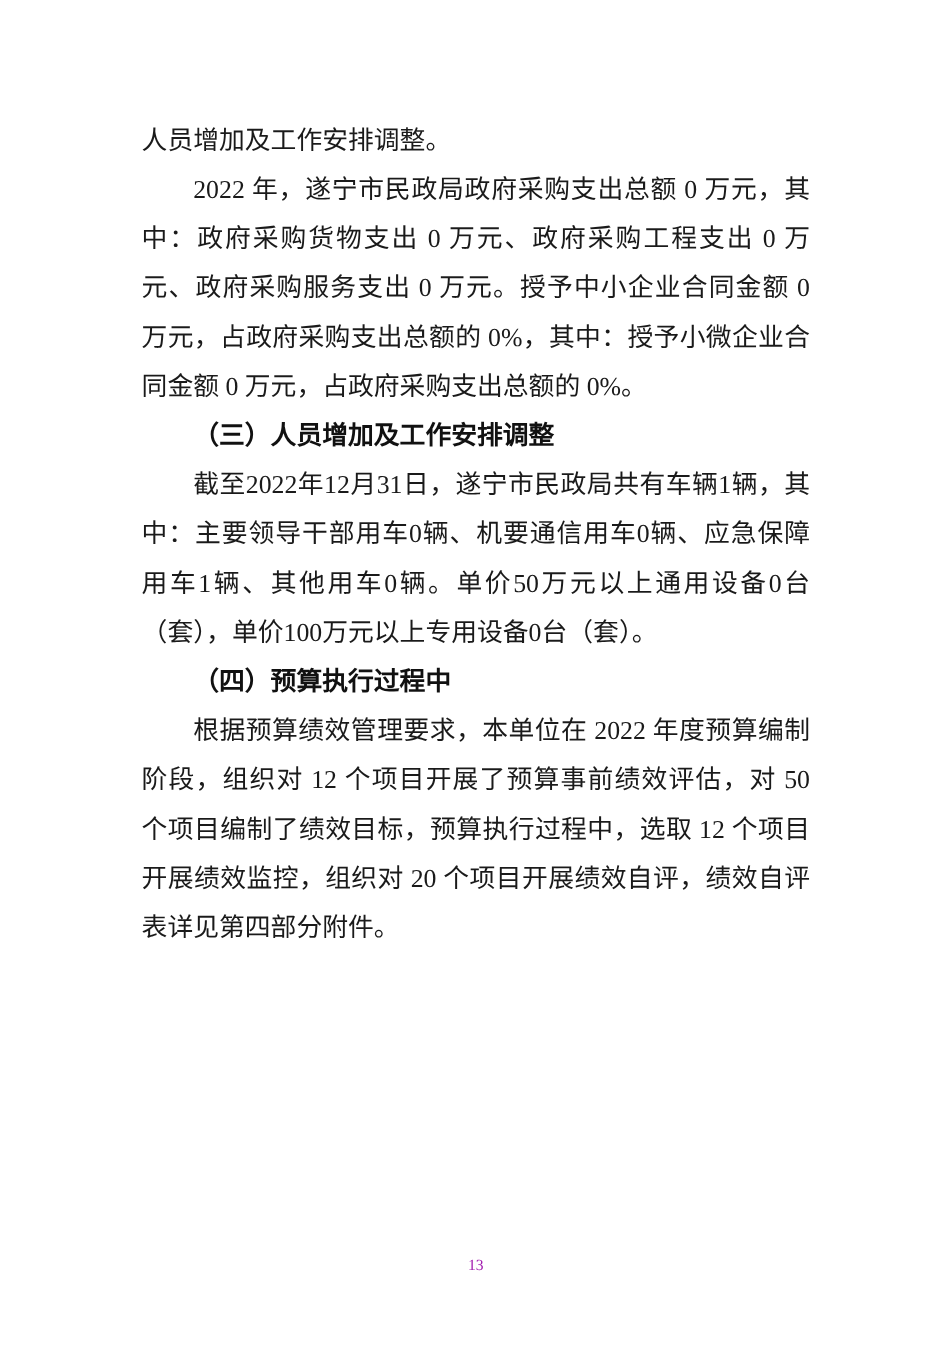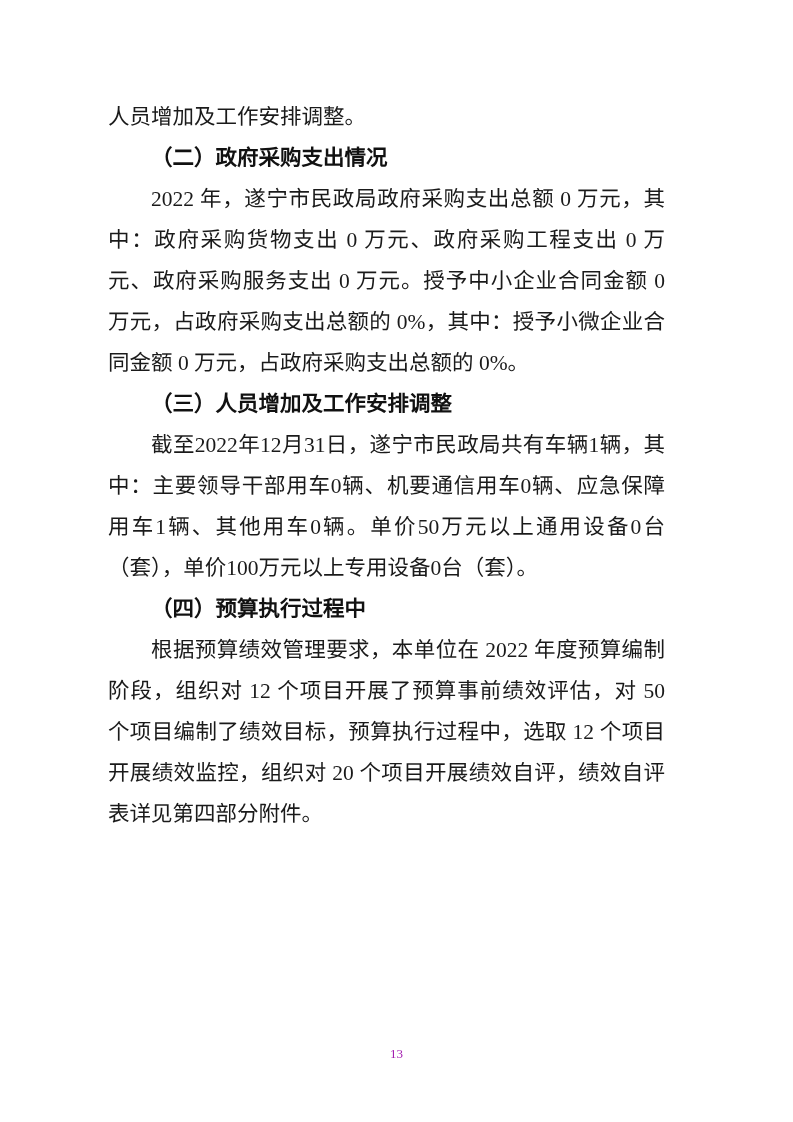--- a/index.html
+++ b/index.html
@@ -11,21 +11,21 @@
     position: relative;
     width: 793px;
     height: 1122px;
     background: #ffffff;
     overflow: hidden;
     font-family: "Liberation Serif", "DejaVu Serif", serif;
     color: #1a1a1a;
   }
   .content {
     position: absolute;
-    left: 108px;
+    left: 118px;
     top: 97px;
     width: 557px;
     font-size: 21.5px;
     line-height: 41px;
     text-align: justify;
     text-justify: distribute;
   }
   .para {
     margin: 0;
     text-indent: 2em;
@@ -52,21 +52,20 @@
     line-height: 1;
     color: #a21caf;
   }
 </style>
 </head>
 <body>
 
 <div class="page">
   <div class="content">
     <p class="para no-indent">人员增加及工作安排调整。</p>
-    <p class="heading">（二）政府采购支出情况</p>
     <p class="para">2022 年，遂宁市民政局政府采购支出总额 0 万元，其中：政府采购货物支出 0 万元、政府采购工程支出 0 万元、政府采购服务支出 0 万元。授予中小企业合同金额 0 万元，占政府采购支出总额的 0%，其中：授予小微企业合同金额 0 万元，占政府采购支出总额的 0%。</p>
     <p class="heading">（三）人员增加及工作安排调整</p>
     <p class="para">截至2022年12月31日，遂宁市民政局共有车辆1辆，其中：主要领导干部用车0辆、机要通信用车0辆、应急保障用车1辆、其他用车0辆。单价50万元以上通用设备0台（套），单价100万元以上专用设备0台（套）。</p>
     <p class="heading">（四）预算执行过程中</p>
     <p class="para">根据预算绩效管理要求，本单位在 2022 年度预算编制阶段，组织对 12 个项目开展了预算事前绩效评估，对 50 个项目编制了绩效目标，预算执行过程中，选取 12 个项目开展绩效监控，组织对 20 个项目开展绩效自评，绩效自评表详见第四部分附件。</p>
   </div>
   <div class="page-number">13</div>
 </div>
 
 </body></html>

